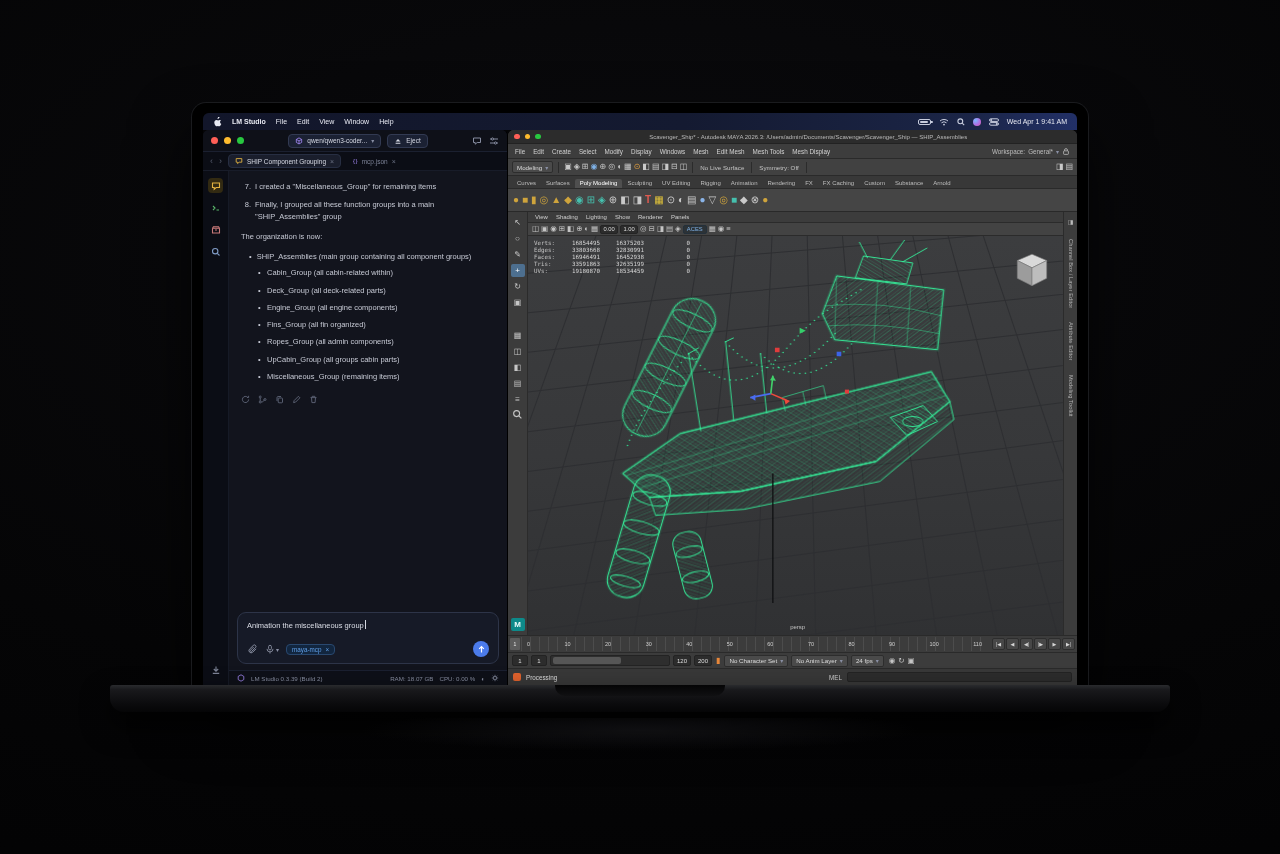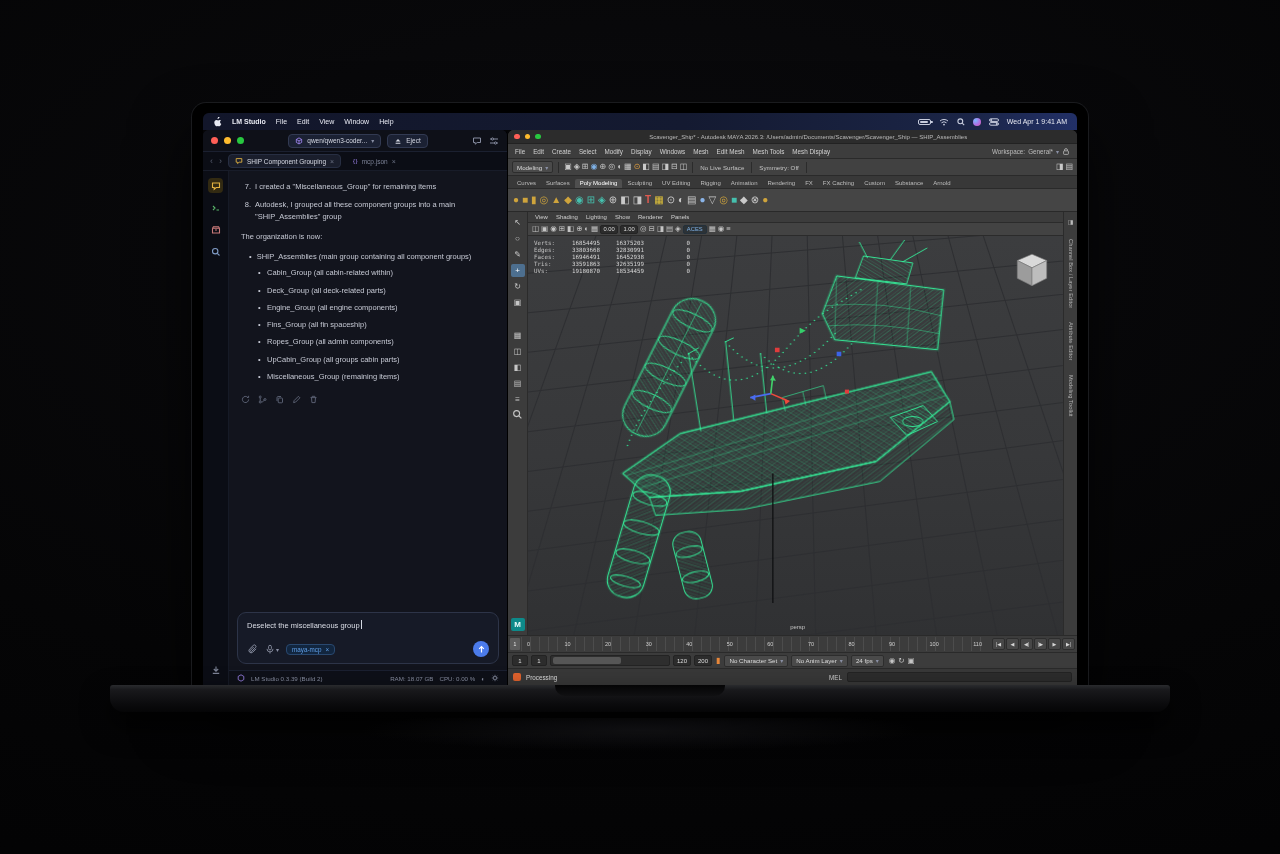--- a/index.html
+++ b/index.html
@@ -266,31 +266,31 @@
             </div>
 
             <div style="flex:1;display:flex;flex-direction:column;min-width:0">
               <div class="lm-chat">
                 <div class="chat-li">
                   <span class="num">7.</span>
                   <span>I created a "Miscellaneous_Group" for remaining items</span>
                 </div>
                 <div class="chat-li">
                   <span class="num">8.</span>
-                  <span>Autodesk, I grouped all these component groups into a main "SHIP_Assemblies" group</span>
+                  <span>Finally, I grouped all these function groups into a main "SHIP_Assemblies" group</span>
                 </div>
                 <p class="chat-p">The organization is now:</p>
                 <div class="bullet-row">
                     <span>SHIP_Assemblies (main group containing all component groups)</span>
                   </div>
                 <div>
                     <span class="sub-bullet">Cabin_Group (all cabin-related within)</span>
                     <span class="sub-bullet">Deck_Group (all deck-related parts)</span>
                     <span class="sub-bullet">Engine_Group (all engine components)</span>
-                    <span class="sub-bullet">Fins_Group (all fin spaceship)</span>
+                    <span class="sub-bullet">Fins_Group (all fin organized)</span>
                     <span class="sub-bullet">Ropes_Group (all admin components)</span>
                     <span class="sub-bullet">UpCabin_Group (all groups cabin parts)</span>
                     <span class="sub-bullet">Miscellaneous_Group (remaining items)</span>
                   </div>
                 <div class="chat-actions">
                   <svg width="9" height="9" viewBox="0 0 9 9" fill="none" stroke="currentColor" stroke-width="0.9">
                       <path d="M7.6 4.5a3.1 3.1 0 1 1-.9-2.2M7.6 0.8v1.7H5.9"></path>
                     </svg>
                   <svg width="9" height="9" viewBox="0 0 9 9" fill="none" stroke="currentColor" stroke-width="0.9">
                       <circle cx="2.2" cy="2" r="1"></circle>
@@ -306,21 +306,21 @@
                       <path d="M1.6 7.6l.5-2L6.4 1.3l1.5 1.5L3.6 7.1z"></path>
                     </svg>
                   <svg width="9" height="9" viewBox="0 0 9 9" fill="none" stroke="currentColor" stroke-width="0.9">
                       <path d="M1.5 2.6h6M3.2 2.3V1.3h2.6v1M2.5 2.6l.4 5h3.2l.4-5"></path>
                     </svg>
                 </div>
               </div>
 
               <div class="composer-wrap">
                 <div class="composer">
-                  <div class="composer-text"><span>Deselect the miscellaneous group</span><span class="caret"></span></div>
+                  <div class="composer-text"><span>Animation the miscellaneous group</span><span class="caret"></span></div>
                   <div class="composer-row">
                     <svg width="11" height="11" viewBox="0 0 10 10" fill="none" stroke="currentColor" stroke-width="0.9">
                         <path d="M8.2 4.4L5 7.6a2 2 0 0 1-2.8-2.8L5.7 1.3a1.4 1.4 0 0 1 2 2L4.3 6.7a.8.8 0 0 1-1.1-1.1l2.9-2.9"></path>
                       </svg>
                     <span style="display:flex;align-items:center;gap:1px">
                       <svg width="10" height="11" viewBox="0 0 10 10" fill="none" stroke="currentColor" stroke-width="0.9">
                           <rect x="3.6" y="0.8" width="2.8" height="4.6" rx="1.4"></rect>
                           <path d="M2 4.4a3 3 0 0 0 6 0M5 7.4V9"></path>
                         </svg>
                       <span class="chev">▾</span>

